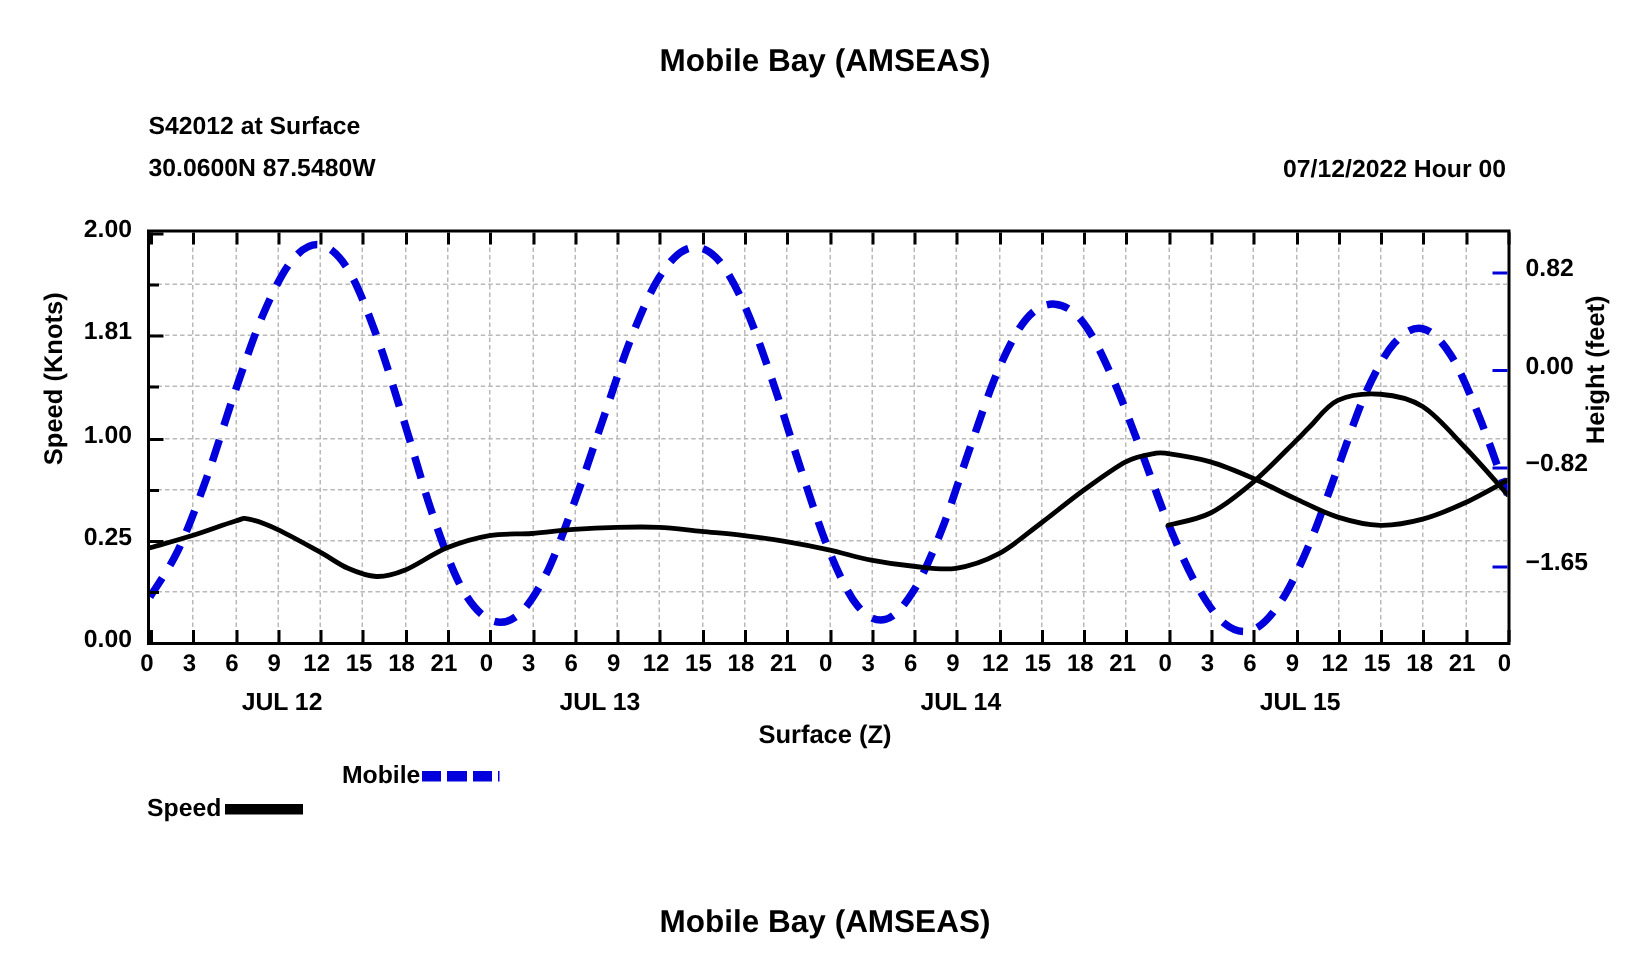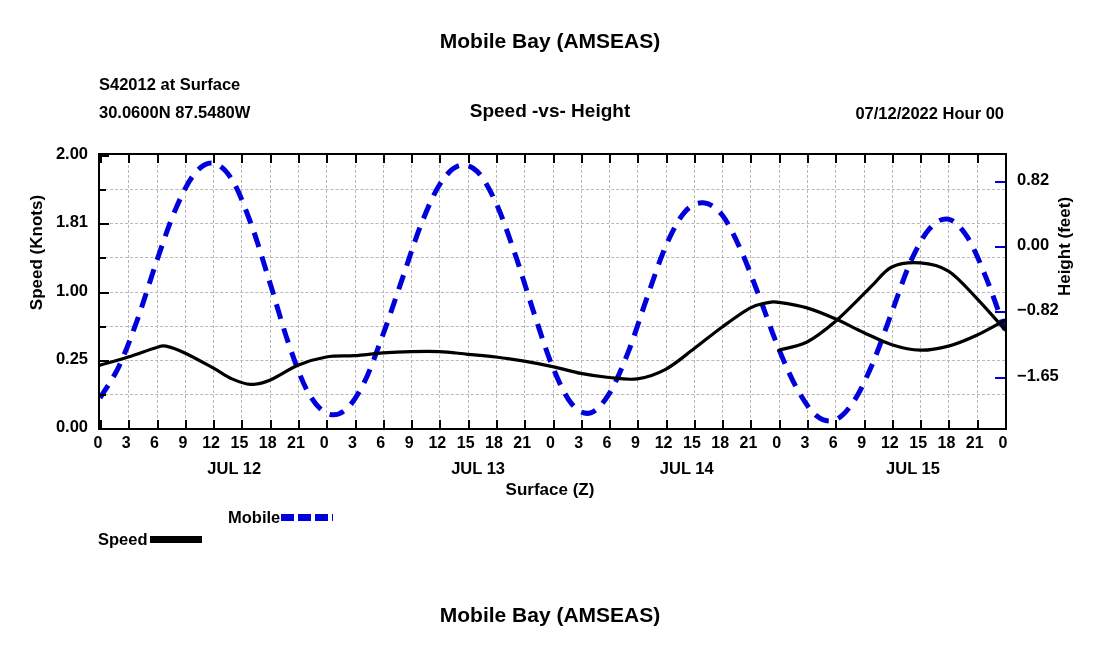--- a/index.html
+++ b/index.html
@@ -142,21 +142,21 @@
     position: absolute;
     font-size: 16px;
     font-weight: bold;
     text-align: center;
     white-space: nowrap;
   }
   .daylab {
     position: absolute;
     font-size: 16.5px;
     font-weight: bold;
-    text-align: right;
+    text-align: left;
     white-space: nowrap;
   }
 
   
   #legend {
     position: absolute;
     left: 98px;
     top: 508px;
     height: 18px;
   }
@@ -191,21 +191,20 @@
 </style>
 </head>
 <body>
 
 <div class="page">
 
   <div class="txt" id="title-top">Mobile Bay (AMSEAS)</div>
 
   <div class="txt" id="station-line">S42012 at Surface</div>
   <div class="txt" id="coords-line">30.0600N  87.5480W</div>
-  <div class="txt" id="subtitle">Speed -vs- Height</div>
   <div class="txt" id="runtime">07/12/2022 Hour 00</div>
 
   <div class="txt" id="ylabel-left">Speed (Knots)</div>
   <div class="txt" id="ylabel-right">Height (feet)</div>
   <div class="txt" id="xlabel">Surface (Z)</div>
 
   <div class="plot" id="plot">
     <div class="plot-inner" id="plot-inner">
       <div id="gridlines">
           <div class="gl-v" style="left: 28.2812px;"></div>
@@ -379,21 +378,21 @@
       <div class="xlab" style="left: 817.312px; width: 32px; top: 434px;">6</div>
       <div class="xlab" style="left: 845.594px; width: 32px; top: 434px;">9</div>
       <div class="xlab" style="left: 873.875px; width: 32px; top: 434px;">12</div>
       <div class="xlab" style="left: 902.156px; width: 32px; top: 434px;">15</div>
       <div class="xlab" style="left: 930.438px; width: 32px; top: 434px;">18</div>
       <div class="xlab" style="left: 958.719px; width: 32px; top: 434px;">21</div>
       <div class="xlab" style="left: 987px; width: 32px; top: 434px;">0</div>
     </div>
   <div id="daylabels">
       <div class="daylab" style="left: 161.125px; width: 100px; top: 459px;">JUL 12</div>
-      <div class="daylab" style="left: 405px; width: 100px; top: 459px;">JUL 13</div>
+      <div class="daylab" style="left: 373px; width: 100px; top: 459px;">JUL 13</div>
       <div class="daylab" style="left: 613.625px; width: 100px; top: 459px;">JUL 14</div>
       <div class="daylab" style="left: 839.875px; width: 100px; top: 459px;">JUL 15</div>
     </div>
 
   <div id="legend">
     <div class="leg-item" style="left:0px;margin-top:22px;">
       <span class="leg-text">Speed</span>
       <span class="leg-swatch-speed"></span>
     </div>
     <div class="leg-item" style="left:130px;">

